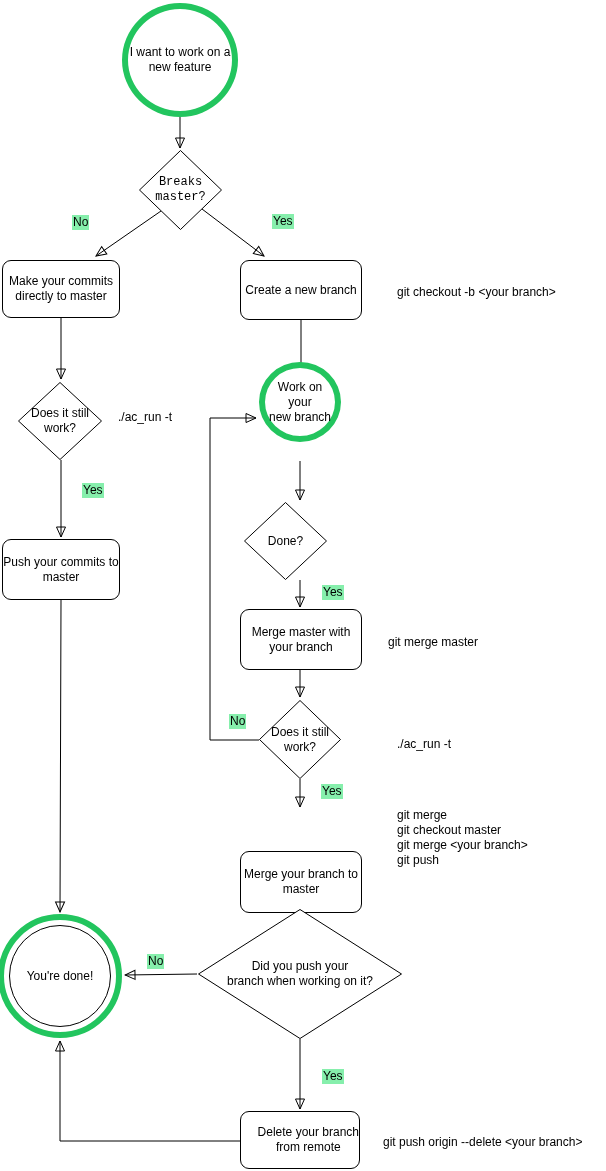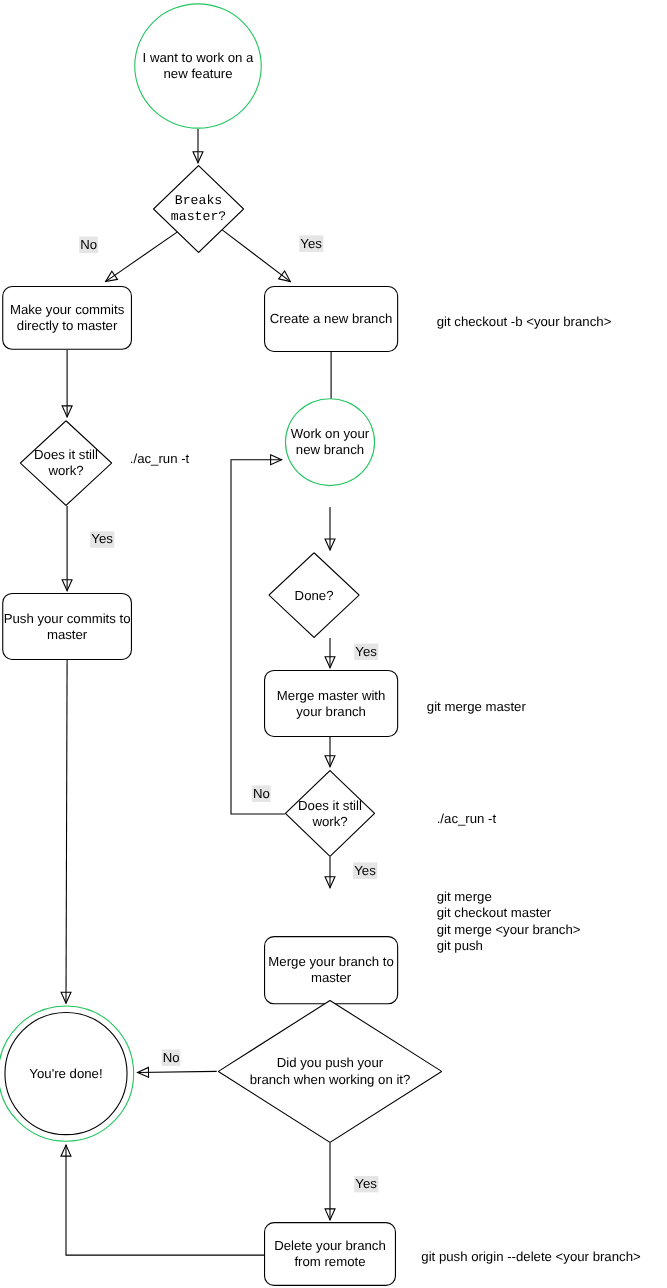--- a/index.html
+++ b/index.html
@@ -39,21 +39,21 @@
     max-width: 190px;
     text-align: center;
     white-space: pre-line;
   }
   .shape-rect {
     border: 1px solid #000000;
     border-radius: 9px;
     background: #ffffff;
   }
   .shape-circle {
-    border: 1px solid #22c55e;
+    border: 6px solid #22c55e;
     border-radius: 50%;
     background: #ffffff;
   }
   .diamond-svg {
     position: absolute;
     left: 0; top: 0;
     width: 100%; height: 100%;
     z-index: 1;
   }
   .diamond-svg polygon {
@@ -64,21 +64,21 @@
   .inner-ring {
     position: absolute;
     left: 5px; top: 5px; right: 5px; bottom: 5px;
     border: 1px solid #000000;
     border-radius: 50%;
   }
   .edge-label {
     position: absolute;
     width: max-content;
     white-space: nowrap;
-    background: #e5e5e5;
+    background: #86efac;
     padding: 0 1px;
   }
   .annotation {
     position: absolute;
     width: max-content;
     white-space: nowrap;
     text-align: left;
   }
 </style>
 </head>
@@ -181,21 +181,21 @@
     </svg>
     <div class="node-label">Did you push your
 branch when working on it?</div>
   </div>
 
   <div class="node shape-circle" style="left:-2px; top:914px; width:124px; height:124px;">
     <div class="inner-ring"></div>
     <div class="node-label">You're done!</div>
   </div>
 
-  <div class="node shape-rect" style="left:240px; top:1111px; width:120px; height:58px;">
+  <div class="node shape-rect" style="left:240px; top:1111px; width:120px; height:58px;justify-content:flex-end;">
     <div class="node-label">Delete your branch
 from remote</div>
   </div>
 
   <div class="edge-label" style="left:72px; top:215px;">No</div>
   <div class="edge-label" style="left:272px; top:214px;">Yes</div>
   <div class="edge-label" style="left:82px; top:483px;">Yes</div>
   <div class="edge-label" style="left:322px; top:585px;">Yes</div>
   <div class="edge-label" style="left:229px; top:714px;">No</div>
   <div class="edge-label" style="left:321px; top:784px;">Yes</div>

